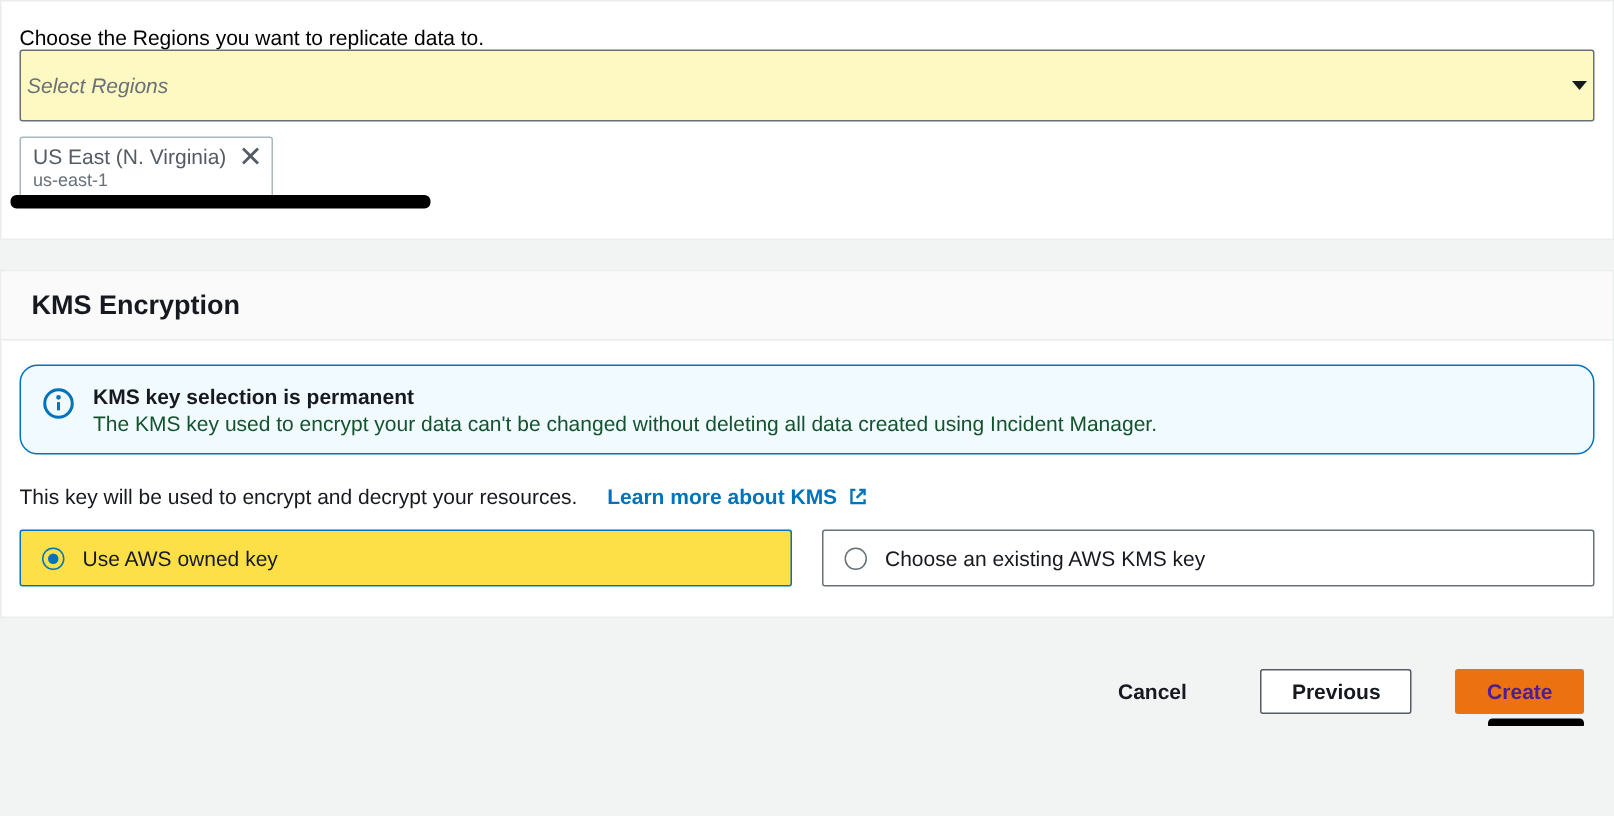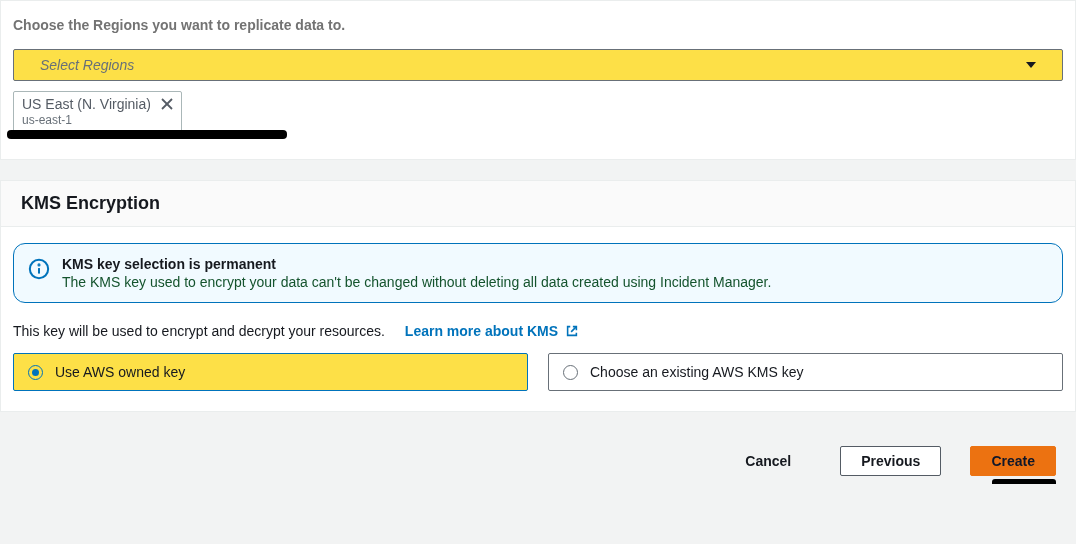--- a/index.html
+++ b/index.html
@@ -23,35 +23,34 @@
     .panel-header h2 {
       font-size: 18px;
       font-weight: 700;
       color: #16191f;
     }
     .panel-body {
       padding: 16px 12px 20px 12px;
     }
     .field-label {
       font-size: 14px;
-      color: #737373;
-      margin-bottom: 16px;
-      font-weight: bold;
+      color: #000000;
+      margin-bottom: 0;
     }
     .select-box {
       width: 100%;
       border: 1px solid #687078;
       border-radius: 2px;
-      padding: 6px 26px;
-      background: #fde047;
+      padding: 6px 4px;
+      background: #fef9c3;
       display: flex;
       align-items: center;
       justify-content: space-between;
       cursor: pointer;
-      height: 32px;
+      height: 48px;
     }
     .select-box .placeholder {
       color: #687078;
       font-style: italic;
     }
     .caret-down {
       width: 0; height: 0;
       border-left: 5px solid transparent;
       border-right: 5px solid transparent;
       border-top: 6px solid #16191f;
@@ -190,21 +189,21 @@
       color: #16191f;
       background: transparent;
     }
     .btn-outline {
       border: 1px solid #545b64;
       color: #16191f;
       background: #ffffff;
     }
     .btn-primary {
       background: #ec7211;
-      color: #0f172a;
+      color: #4c1d95;
       border: 1px solid #ec7211;
     }
     .footer-redaction {
       position: absolute;
       right: 20px;
       bottom: -2px;
       width: 64px;
       height: 7px;
       background: #000000;
       border-radius: 3px;

